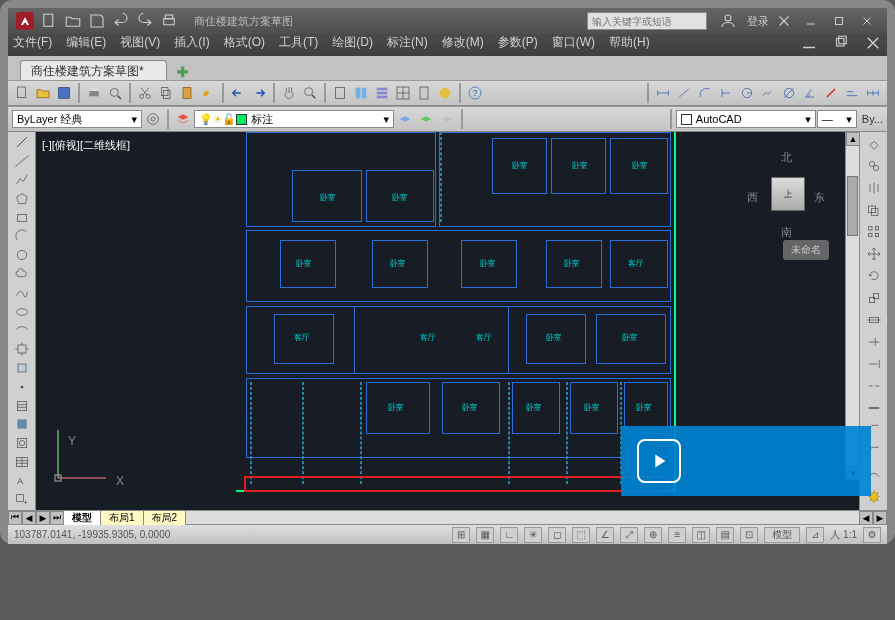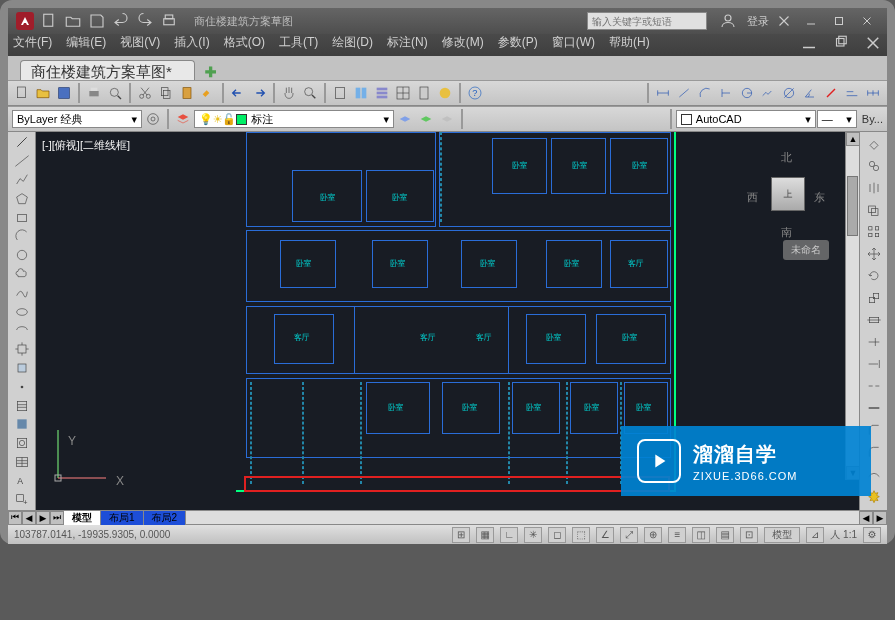--- a/index.html
+++ b/index.html
@@ -16,21 +16,21 @@
 .search-inp { background: #e0e0e0; border: 1px solid #888; height: 18px; width: 120px; font-size: 10px; padding: 0 4px; margin: 0 6px; }
 .login-text { color: #ccc; font-size: 11px; margin-left: 4px; }
 .spacer { flex: 1; }
 .win-btns { display: flex; gap: 4px; }
 .win-btn { width: 24px; height: 18px; display: flex; align-items: center; justify-content: center; cursor: pointer; }
 
 .menu-bar { height: 22px; background: linear-gradient(#4a4a4a, #3e3e3e); display: flex; align-items: flex-start; padding: 0 5px; gap: 14px; }
 .menu-item { color: #d0d0d0; font-size: 12px; cursor: pointer; }
 
 .tab-bar { height: 24px; background: #c2c2c2; display: flex; align-items: flex-end; padding-top: 2px; }
-.file-tab { background: #e8e8e8; border: 1px solid #888; border-bottom: none; border-radius: 4px 4px 0 0; height: 20px; padding: 2px 22px 2px 10px; font-size: 15px; color: #333; margin-left: 12px; position: relative; }
+.file-tab { background: #e8e8e8; border: 1px solid #888; border-bottom: none; border-radius: 4px 4px 0 0; height: 20px; padding: 2px 22px 2px 10px; font-size: 12px; color: #333; margin-left: 12px; position: relative; }
 .new-tab { color: #4fa050; font-weight: bold; margin-left: 10px; font-size: 14px; cursor: pointer; }
 
 .toolbar-row { height: 26px; background: linear-gradient(#d8d8d8, #c4c4c4); border-top: 1px solid #999; border-bottom: 1px solid #888; display: flex; align-items: center; padding: 0 4px; gap: 1px; overflow: hidden; }
 .tool-sep { width: 2px; height: 20px; background: #999; margin: 0 3px; }
 .tool-ico { width: 20px; height: 20px; display: flex; align-items: center; justify-content: center; cursor: pointer; border-radius: 2px; }
 .tool-ico svg { width: 16px; height: 16px; }
 .tool-dd { background: #fff; border: 1px solid #888; height: 18px; font-size: 11px; padding: 0 4px; display: flex; align-items: center; min-width: 60px; }
 .tool-dd.wide { min-width: 130px; }
 
 .layer-sq { width: 11px; height: 11px; display: inline-block; margin-right: 4px; }
@@ -64,21 +64,21 @@
 .gline { position: absolute; background: #00ff80; }
 .rlabel { position: absolute; color: #00d0d0; font-size: 8px; letter-spacing: -0.5px; }
 .redbox { position: absolute; border: 2px solid #e02020; }
 .tooltip { position: absolute; background: #fdfde0; border: 1px solid #555; color: #222; font-size: 11px; padding: 2px 6px; }
 .cursor-box { position: absolute; width: 8px; height: 8px; border: 1px solid #ccc; }
 
 .scrollbar-h { height: 14px; background: #ddd; border-top: 1px solid #888; display: flex; align-items: center; }
 .sb-arrow { width: 14px; height: 14px; background: #c0c0c0; border: 1px solid #888; display: flex; align-items: center; justify-content: center; font-size: 9px; cursor: pointer; }
 .sb-track { flex: 1; height: 14px; position: relative; }
 .model-tabs { display: flex; height: 14px; }
-.mtab { font-size: 10px; padding: 0 8px; border-right: 1px solid #888; background: #1d4ed8; display: flex; align-items: center; cursor: pointer; }
+.mtab { font-size: 10px; padding: 0 8px; border-right: 1px solid #888; background: #fef9c3; display: flex; align-items: center; cursor: pointer; }
 .mtab.active { background: #fff; font-weight: bold; }
 
 .status-bar { height: 20px; background: linear-gradient(#e0e0e0, #c0c0c0); border-top: 1px solid #888; display: flex; align-items: center; padding: 0 6px; gap: 6px; font-size: 10px; color: #555; }
 .status-ico { width: 18px; height: 16px; display: flex; align-items: center; justify-content: center; cursor: pointer; border: 1px solid #999; background: #d0d0d0; }
 
 .watermark { position: absolute; bottom: 40px; right: 16px; width: 250px; height: 70px; background: rgba(0,130,210,0.92); color: #fff; display: flex; align-items: center; padding: 0 16px; gap: 12px; }
 .wm-logo { width: 44px; height: 44px; border: 2px solid #fff; border-radius: 8px; display: flex; align-items: center; justify-content: center; }
 .wm-logo svg { width: 22px; height: 22px; fill: #fff; }
 .wm-txt { display: flex; flex-direction: column; }
 .wm-txt .big { font-size: 20px; font-weight: bold; letter-spacing: 1px; }
@@ -789,19 +789,15 @@
   <span>人 1:1</span>
   <div class="status-ico">⚙</div>
 </div>
 
 <div class="watermark">
   <div class="wm-logo">
         <svg viewBox="0 0 24 24">
           <polygon points="8,5 19,12 8,19"></polygon>
         </svg>
       </div>
-  <div class="wm-txt">
-    <span class="big">溜溜自学</span>
-    <span class="small">ZIXUE.3D66.COM</span>
-  </div>
 </div>
 
 </div>
 
 </body></html>

